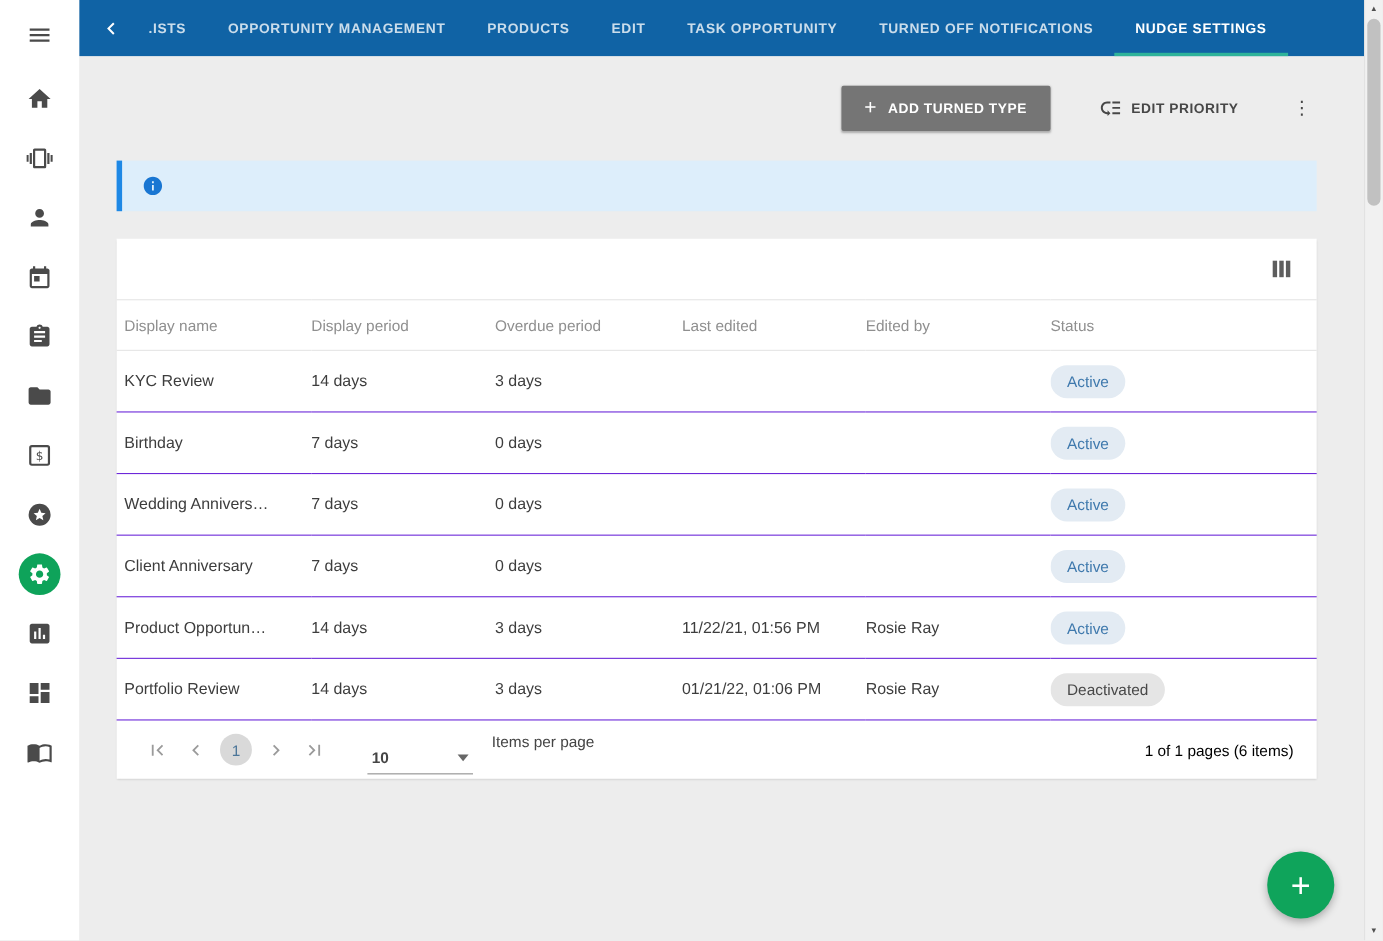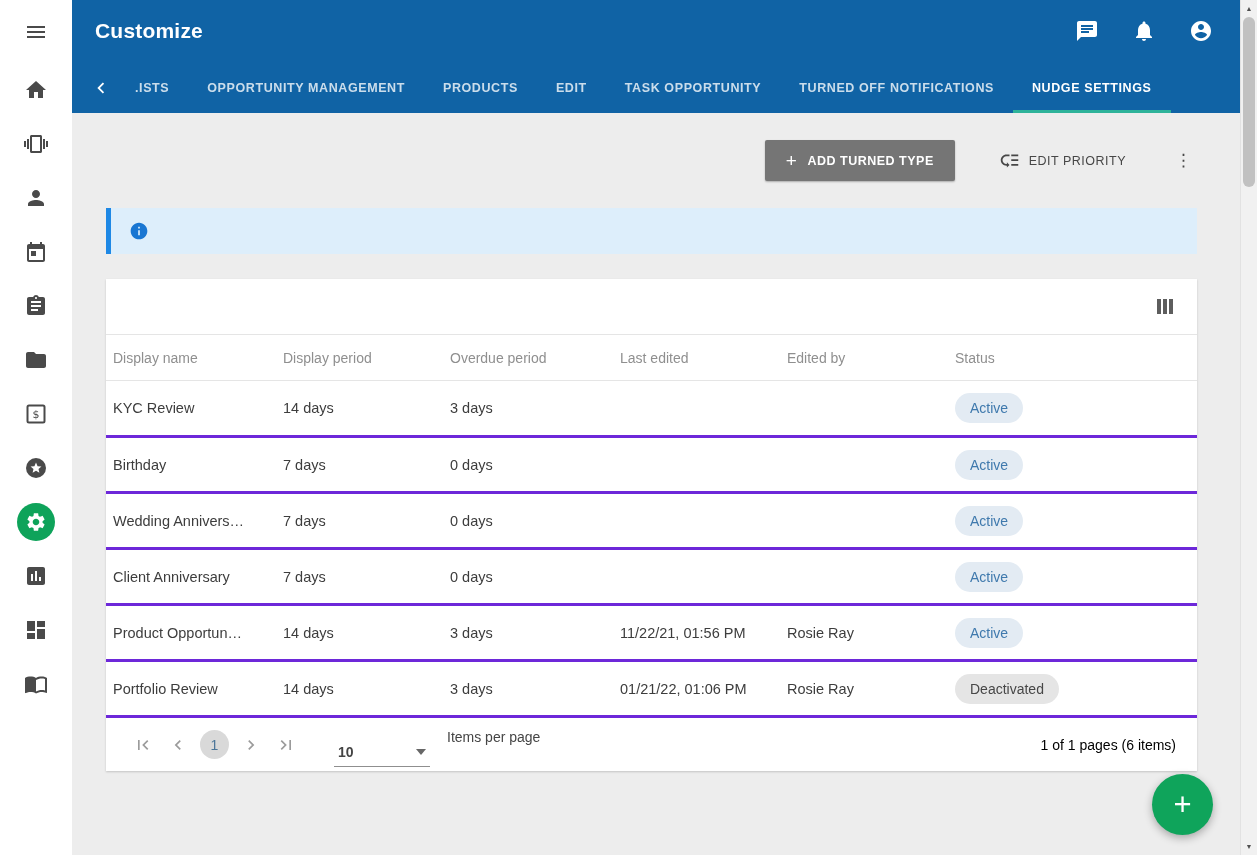--- a/index.html
+++ b/index.html
@@ -31,36 +31,36 @@
   .tab { display:flex; align-items:center; padding:0 19px; color:rgba(255,255,255,.78); font-size:12.5px; font-weight:700; letter-spacing:.6px; cursor:pointer; position:relative; white-space:nowrap; }
   .tab.active { color:#fff; }
   .tab.active::after { content:""; position:absolute; left:0; right:0; bottom:0; height:3px; background:#2eb39a; }
 
   
   .content { flex:1 1 auto; position:relative; }
 
   .actions { display:flex; align-items:center; justify-content:flex-end; gap:38px; margin:27px 43px 0 34px; }
   .btn-add { background:#757575; color:#fff; border:none; height:41px; padding:0 21px; font-size:12.5px; font-weight:600; letter-spacing:.5px; display:flex; align-items:center; gap:10px; border-radius:2px; box-shadow:0 1px 2px rgba(0,0,0,.28); cursor:pointer; font-family:inherit; }
   .btn-add .plus { font-size:19px; font-weight:400; line-height:1; }
-  .btn-priority { display:flex; align-items:center; gap:9px; color:#474747; font-size:12.5px; font-weight:400; letter-spacing:.5px; cursor:pointer; background:none; border:none; font-family:inherit; }
+  .btn-priority { display:flex; align-items:center; gap:9px; color:#474747; font-size:12.5px; font-weight:700; letter-spacing:.5px; cursor:pointer; background:none; border:none; font-family:inherit; }
   .btn-priority svg { width:21px; height:21px; fill:#474747; }
   .kebab { color:#474747; font-size:17px; cursor:pointer; padding:0 5px; user-select:none; }
 
   .banner { margin:27px 43px 0 34px; background:#ddeefb; border-left:5px solid #1e88e5; display:flex; align-items:center; gap:15px; padding:13px 18px; font-size:14.5px; color:#3b3b3b; }
   .banner svg { width:20px; height:20px; fill:#1976d2; flex:0 0 auto; }
   .banner a { color:#1a6fb5; cursor:pointer; }
 
   .card { margin:25px 43px 0 34px; background:#fff; box-shadow:0 1px 2px rgba(0,0,0,.18); }
   .card-toolbar { height:55px; display:flex; align-items:center; justify-content:flex-end; padding:0 21px; }
   .columns-icon { display:flex; gap:2px; cursor:pointer; padding:3px; }
   .columns-icon span { width:4px; height:15px; background:#5d5d5d; }
 
   table { width:100%; border-collapse:collapse; font-size:14.5px; color:#3d3d3d; table-layout:fixed; }
   thead th { font-weight:400; color:#8f8f8f; text-align:left; border-top:1px solid #e5e5e5; border-bottom:1px solid #e5e5e5; height:46px; padding:0 12px 0 0; font-size:14px; white-space:nowrap; overflow:hidden; }
-  tbody td { border-bottom:3px solid #6d28d9; height:56px; padding:0 12px 0 0; white-space:nowrap; overflow:hidden; }
+  tbody td { border-bottom:1px solid #6d28d9; height:56px; padding:0 12px 0 0; white-space:nowrap; overflow:hidden; }
   th:first-child, td:first-child { padding-left:7px; }
 
   .chip { display:inline-block; padding:7px 15px; border-radius:17px; font-size:14px; }
   .chip.active { background:#e3ebf3; color:#3f79ad; }
   .chip.deactivated { background:#e5e5e5; color:#474747; }
 
   .pager { display:flex; align-items:center; height:53px; padding:0 21px 0 24px; font-size:14px; color:#454545; }
   .pg-btn { width:26px; display:flex; justify-content:center; color:#9b9b9b; margin-right:9px; cursor:pointer; }
   .pg-btn svg { width:20px; height:20px; fill:currentColor; }
   .pg-current { width:29px; height:29px; flex:0 0 auto; border-radius:50%; background:#d9d9d9; color:#4c7699; display:flex; align-items:center; justify-content:center; margin-right:9px; cursor:pointer; }
@@ -149,40 +149,20 @@
     <div class="side-icon">
       <svg viewBox="0 0 24 24">
           <path d="M21 5c-1.11-.35-2.33-.5-3.5-.5-1.95 0-4.05.4-5.5 1.5-1.45-1.1-3.55-1.5-5.5-1.5S2.45 4.9 1 6v14.65c0 .25.25.5.5.5.1 0 .15-.05.25-.05C3.1 20.45 5.05 20 6.5 20c1.95 0 4.05.4 5.5 1.5 1.35-.85 3.8-1.5 5.5-1.5 1.65 0 3.35.3 4.75 1.05.1.05.15.05.25.05.25 0 .5-.25.5-.5V6c-.6-.45-1.25-.75-2-1zm0 13.5c-1.1-.35-2.3-.5-3.5-.5-1.7 0-4.15.65-5.5 1.5V8c1.35-.85 3.8-1.5 5.5-1.5 1.2 0 2.4.15 3.5.5v11.5z"></path>
         </svg>
     </div>
   </aside>
 
   <div class="main">
 
     <header class="topbar">
-      <div class="row1">
-        <div class="title">Customize</div>
-        <div class="row1-icons">
-          <div class="hicon">
-            <svg viewBox="0 0 24 24">
-                <path d="M20 2H4c-1.1 0-1.99.9-1.99 2L2 22l4-4h14c1.1 0 2-.9 2-2V4c0-1.1-.9-2-2-2zM6 9h12v2H6V9zm8 5H6v-2h8v2zm4-6H6V6h12v2z"></path>
-              </svg>
-          </div>
-          <div class="hicon">
-            <svg viewBox="0 0 24 24">
-                <path d="M12 22c1.1 0 2-.9 2-2h-4c0 1.1.89 2 2 2zm6-6v-5c0-3.07-1.64-5.64-4.5-6.32V4c0-.83-.67-1.5-1.5-1.5s-1.5.67-1.5 1.5v.68C7.63 5.36 6 7.92 6 11v5l-2 2v1h16v-1l-2-2z"></path>
-              </svg>
-          </div>
-          <div class="hicon">
-            <svg viewBox="0 0 24 24">
-                <path d="M12 2C6.48 2 2 6.48 2 12s4.48 10 10 10 10-4.48 10-10S17.52 2 12 2zm0 3c1.66 0 3 1.34 3 3s-1.34 3-3 3-3-1.34-3-3 1.34-3 3-3zm0 14.2c-2.5 0-4.71-1.28-6-3.22.03-1.99 4-3.08 6-3.08 1.99 0 5.97 1.09 6 3.08-1.29 1.94-3.5 3.22-6 3.22z"></path>
-              </svg>
-          </div>
-        </div>
-      </div>
       <nav class="tabs">
         <div class="back">
           <svg viewBox="0 0 24 24">
               <path d="M15.41 7.41L14 6l-6 6 6 6 1.41-1.41L10.83 12z"></path>
             </svg>
         </div>
         <div style="display:flex;">
             <div class="tab">.ISTS</div>
             <div class="tab">OPPORTUNITY MANAGEMENT</div>
             <div class="tab">PRODUCTS</div>

